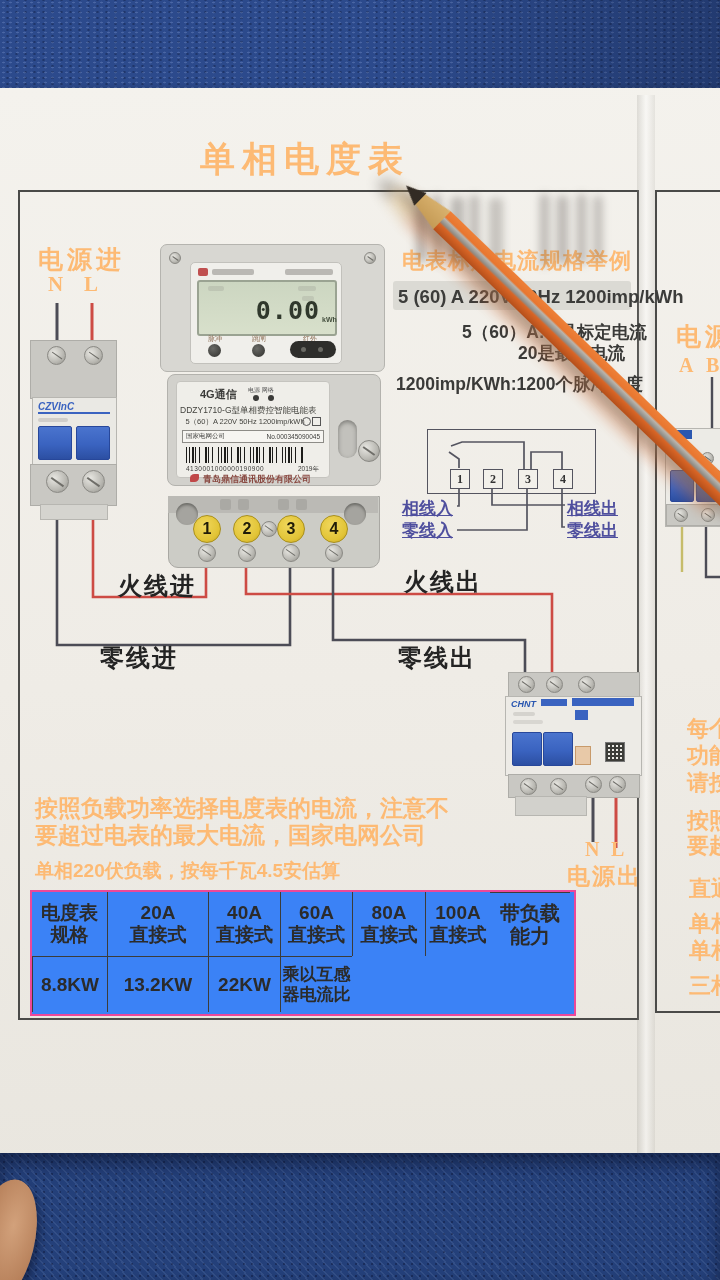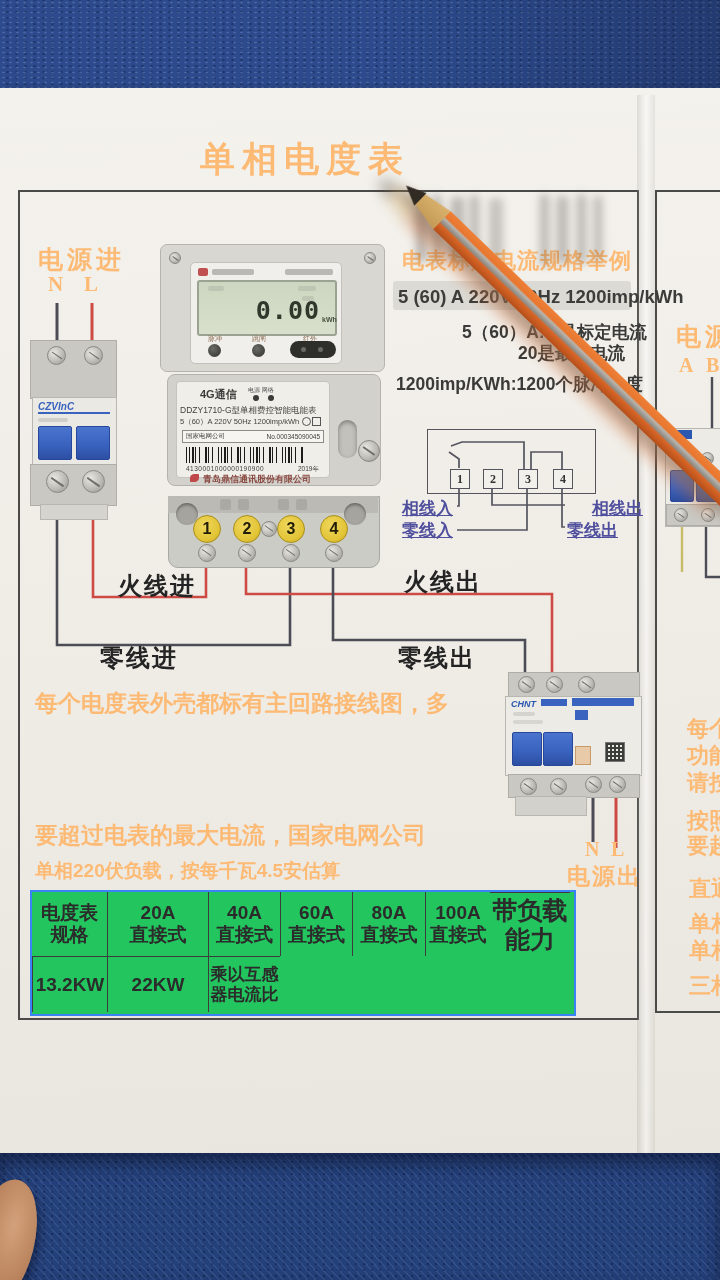--- a/index.html
+++ b/index.html
@@ -138,21 +138,21 @@
     <div class="abs" style="left:141px;top:103px;width:5px;height:5px;border-radius:50%;background:#6a6a64;"></div>
     <div class="abs" style="left:158px;top:103px;width:5px;height:5px;border-radius:50%;background:#6a6a64;"></div>
 
     <div class="abs" style="left:7px;top:130px;width:212px;height:110px;background:#d2d1cc;border:1px solid #b3b2ad;border-radius:8px;"></div>
     <div class="abs" style="left:16px;top:137px;width:152px;height:95px;background:#efeee9;border:1px solid #c5c4bf;border-radius:4px;"></div>
     <div class="abs" style="left:40px;top:143px;font-size:11px;font-weight:bold;color:#3a3a38;">4G通信</div>
     <div class="abs" style="left:88px;top:142px;width:40px;font-size:6px;color:#555;">电源 网络</div>
     <div class="abs" style="left:93px;top:151px;width:6px;height:6px;border-radius:50%;background:#3a3a38;"></div>
     <div class="abs" style="left:108px;top:151px;width:6px;height:6px;border-radius:50%;background:#3a3a38;"></div>
     <div class="abs" style="left:20px;top:161px;width:146px;font-size:8.5px;color:#44443f;white-space:nowrap;overflow:hidden;">DDZY1710-G型单相费控智能电能表</div>
-    <div class="abs" style="left:20px;top:173px;width:130px;font-size:7.5px;color:#44443f;white-space:nowrap;overflow:hidden;">5（60）A 220V 50Hz 1200imp/kWh</div>
+    <div class="abs" style="left:20px;top:173px;width:130px;font-size:7.5px;color:#44443f;white-space:nowrap;overflow:hidden;text-align:center;">5（60）A 220V 50Hz 1200imp/kWh</div>
     <div class="abs" style="left:142px;top:173px;width:7px;height:7px;border:1px solid #555;border-radius:50%;"></div>
     <div class="abs" style="left:152px;top:173px;width:7px;height:7px;border:1px solid #555;"></div>
     <div class="abs" style="left:22px;top:186px;width:142px;height:13px;background:#f6f5f1;border:1px solid #8d8c87;display:flex;justify-content:space-between;align-items:center;padding:0 3px;box-sizing:border-box;">
       <span style="font-size:6.5px;color:#3c3c3a;">国家电网公司</span>
       <span style="font-size:6.5px;color:#3c3c3a;">No.000345090045</span>
     </div>
     <div class="abs" style="left:26px;top:203px;width:118px;height:16px;background:repeating-linear-gradient(90deg,#1c1c1a 0 1.5px,transparent 1.5px 3px,#1c1c1a 3px 3.7px,transparent 3.7px 6.4px);"></div>
     <div class="abs" style="left:26px;top:221px;font-size:6.5px;color:#3c3c3a;letter-spacing:.5px;">4130001000000190900</div>
     <div class="abs" style="left:138px;top:221px;font-size:6.5px;color:#3c3c3a;">2019年</div>
     <div class="abs" style="left:30px;top:230px;width:9px;height:8px;background:#c04848;border-radius:50% 10% 50% 10%;"></div>
@@ -186,21 +186,21 @@
   <div class="abs sans" style="left:518px;top:341px;width:130px;font-size:17.5px;font-weight:bold;color:#3a3a38;white-space:nowrap;">20是最大电流</div>
   <div class="abs sans" style="left:396px;top:372px;width:240px;font-size:17.5px;font-weight:bold;color:#3a3a38;white-space:nowrap;">1200imp/KWh:1200个脉冲一度</div>
 
   <div class="abs" style="left:427px;top:429px;width:167px;height:63px;border:1.7px solid #54545f;"></div>
   <div class="abs serif" style="left:450px;top:469px;width:18px;height:18px;border:1.7px solid #54545f;background:#f2f0ea;display:flex;align-items:center;justify-content:center;font-size:12px;font-weight:bold;color:#333;">1</div>
   <div class="abs serif" style="left:483px;top:469px;width:18px;height:18px;border:1.7px solid #54545f;background:#f2f0ea;display:flex;align-items:center;justify-content:center;font-size:12px;font-weight:bold;color:#333;">2</div>
   <div class="abs serif" style="left:518px;top:469px;width:18px;height:18px;border:1.7px solid #54545f;background:#f2f0ea;display:flex;align-items:center;justify-content:center;font-size:12px;font-weight:bold;color:#333;">3</div>
   <div class="abs serif" style="left:553px;top:469px;width:18px;height:18px;border:1.7px solid #54545f;background:#f2f0ea;display:flex;align-items:center;justify-content:center;font-size:12px;font-weight:bold;color:#333;">4</div>
   <div class="abs diag-label" style="left:402px;top:497px;font-size:17px;">相线入</div>
   <div class="abs diag-label" style="left:402px;top:519px;font-size:17px;">零线入</div>
-  <div class="abs diag-label" style="left:567px;top:497px;font-size:17px;margin-left:25px;">相线出</div>
+  <div class="abs diag-label" style="left:567px;top:497px;font-size:17px;">相线出</div>
   <div class="abs diag-label" style="left:567px;top:519px;font-size:17px;">零线出</div>
 
   <div class="abs wire-label" style="left:118px;top:570px;font-size:24px;letter-spacing:2px;">火线进</div>
   <div class="abs wire-label" style="left:404px;top:566px;font-size:24px;letter-spacing:2px;">火线出</div>
   <div class="abs wire-label" style="left:100px;top:642px;font-size:24px;letter-spacing:2px;">零线进</div>
   <div class="abs wire-label" style="left:398px;top:642px;font-size:24px;letter-spacing:2px;">零线出</div>
 
   <div class="abs" style="left:505px;top:670px;width:135px;height:148px;">
     <div class="abs graybar" style="left:3px;top:2px;width:130px;height:24px;"></div>
     <div class="abs screw" style="left:13px;top:6px;width:15px;height:15px;"></div>
@@ -221,25 +221,25 @@
     <div class="abs screw" style="left:15px;top:108px;width:15px;height:15px;"></div>
     <div class="abs screw" style="left:45px;top:108px;width:15px;height:15px;"></div>
     <div class="abs screw" style="left:80px;top:106px;width:15px;height:15px;"></div>
     <div class="abs screw" style="left:104px;top:106px;width:15px;height:15px;"></div>
     <div class="abs" style="left:10px;top:126px;width:70px;height:18px;background:#d2d1cc;border:1px solid #b7b6b1;"></div>
   </div>
   <div class="abs serif blk" style="left:585px;top:838px;font-size:20px;font-weight:bold;">N</div>
   <div class="abs serif blk" style="left:611px;top:838px;font-size:20px;font-weight:bold;">L</div>
   <div class="abs serif blk" style="left:567px;top:861px;font-size:23px;font-weight:bold;letter-spacing:2px;">电源出</div>
 
-  <div class="abs serif blk" style="left:35px;top:688px;width:440px;font-size:23px;font-weight:bold;white-space:nowrap;">每个电度表外壳都标有主回路接线图，多</div>
+  <div class="abs serif blk" style="left:35px;top:793px;width:440px;font-size:23px;font-weight:bold;white-space:nowrap;">按照负载功率选择电度表的电流，注意不</div>
   <div class="abs serif blk" style="left:35px;top:820px;width:440px;font-size:23px;font-weight:bold;white-space:nowrap;">要超过电表的最大电流，国家电网公司</div>
   <div class="abs sans blk" style="left:35px;top:858px;width:360px;font-size:19px;font-weight:bold;white-space:nowrap;">单相220伏负载，按每千瓦4.5安估算</div>
 
-  <div class="abs" style="left:30px;top:890px;width:542px;height:122px;border:2px solid #3b82f6;display:grid;grid-template-columns:75px 101px 72px 72px 73px 65px 80px;grid-template-rows:64px 56px;background:#22c55e;">
+  <div class="abs" style="left:30px;top:890px;width:542px;height:122px;border:2px solid #ec4899;display:grid;grid-template-columns:75px 101px 72px 72px 73px 65px 80px;grid-template-rows:64px 56px;background:#3b82f6;">
     <div class="tbl-cell" style="border-left:none;font-size:19px;">
       <span>电度表</span>
         <span>规格</span>
       </div>
     <div class="tbl-cell" style="font-size:19px;">
       <span>20A</span>
         <span>直接式</span>
       </div>
     <div class="tbl-cell" style="font-size:19px;">
       <span>40A</span>
@@ -250,23 +250,26 @@
         <span>直接式</span>
       </div>
     <div class="tbl-cell" style="font-size:19px;">
       <span>80A</span>
         <span>直接式</span>
       </div>
     <div class="tbl-cell" style="font-size:19px;">
       <span>100A</span>
         <span>直接式</span>
       </div>
-    <div class="tbl-cell" style="border-left:none;border-top:1.8px solid #3c3c3a;font-size:25px;">
+    <div class="tbl-cell" style="border-left:none;border-top:1.8px solid #3c3c3a;font-size:20px;">
       <span>带负载</span>
         <span>能力</span>
+      </div>
+    <div class="tbl-cell" style="border-top:1.8px solid #3c3c3a;font-size:19px;">
+      <span>8.8KW</span>
       </div>
     <div class="tbl-cell" style="border-top:1.8px solid #3c3c3a;font-size:19px;">
       <span>13.2KW</span>
       </div>
     <div class="tbl-cell" style="border-top:1.8px solid #3c3c3a;font-size:19px;">
       <span>22KW</span>
       </div>
     <div class="tbl-cell" style="border-top:1.8px solid #3c3c3a;font-size:17px;">
       <span>乘以互感</span>
         <span>器电流比</span>

